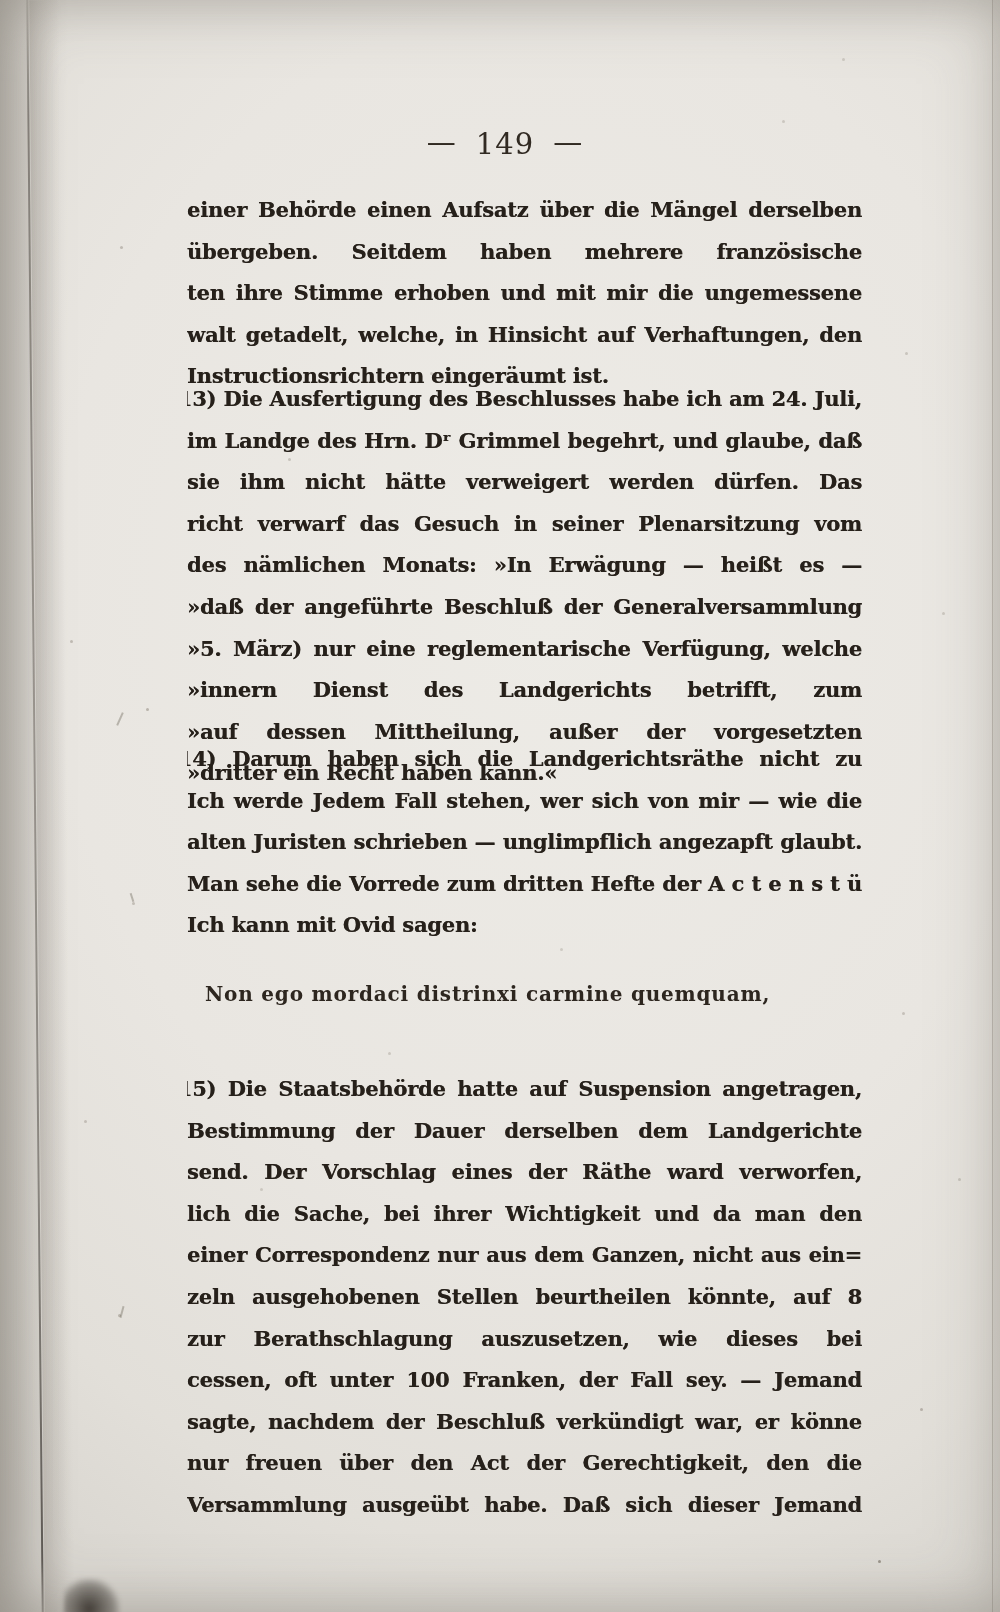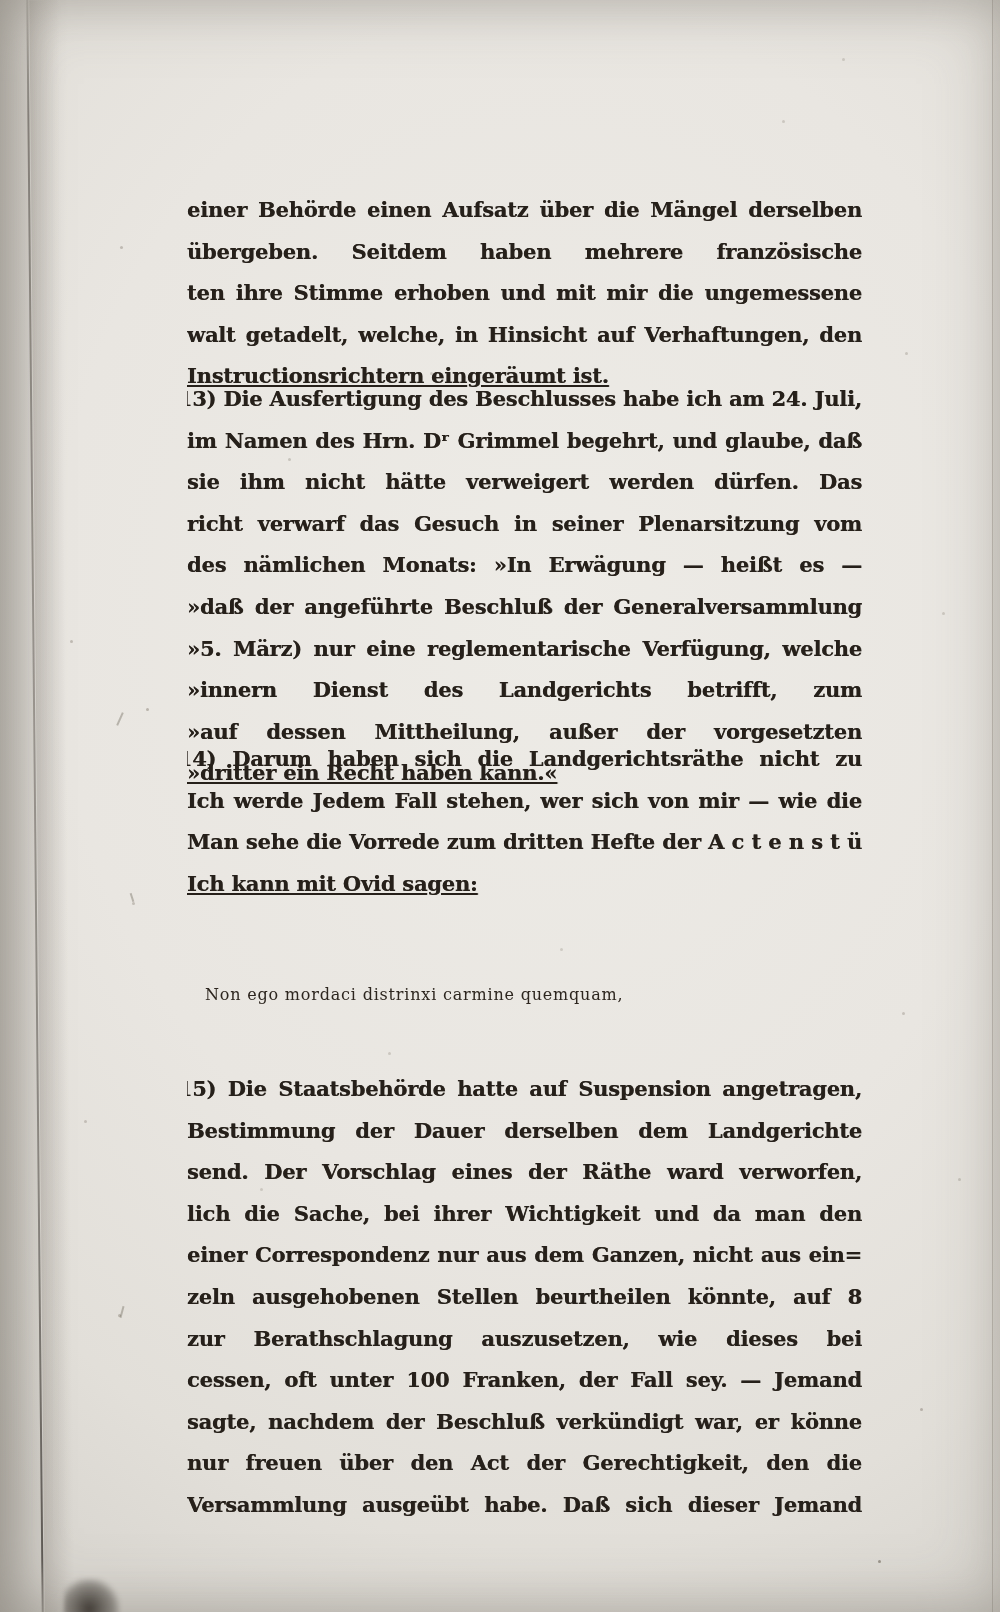--- a/index.html
+++ b/index.html
@@ -72,75 +72,79 @@
 
   
   .text{
     position:absolute;left:168px;top:0;width:694px;
     font-weight:700;font-size:21px;line-height:34.6px;
     color:#26201a;letter-spacing:-0.2px;
     text-shadow:0.3px 0 0 rgba(38,32,26,.75);
   }
   .para{position:absolute;width:100%;padding-left:19px;box-sizing:border-box;}
   .para .line{text-align:justify;text-align-last:justify;height:34.6px;overflow:hidden;margin-top:7px;}
-  .para .line.left{text-align:right;text-align-last:left;text-decoration:underline;}
+  .para .line.left{text-align:right;text-align-last:left;}
   .para .line.hang{text-indent:-19px;}
   .para.intro{top:186px;}
   .para.n13{top:375px;}
   .para.n14{top:735px;}
   .para.n15{top:1065px;}
 
   
   .verse{
     position:absolute;left:37px;top:976px;width:660px;
-    font-weight:400;font-size:16px;line-height:37px;
+    font-weight:700;font-size:20px;line-height:37px;
     color:#2d261f;letter-spacing:0.8px;text-shadow:none;
   }
   .verse .line{text-align:left;height:37px;}
   .verse .line:nth-child(2){padding-left:22px;}
 </style>
 </head>
 <body>
 
 <div class="page">
   <div class="left-dark"></div>
   <div class="crease-shadow"></div>
   <div class="crease-line"></div>
   <div class="right-strip"></div>
   <div class="corner-blob"></div>
   <div class="specks"></div>
   <div class="tick t1"></div>
   <div class="tick t2"></div>
   <div class="tick t3"></div>
   <div class="vignette"></div>
 
+  <header class="pagenum">
+    <span class="dash">—</span><span class="num">149</span><span class="dash">—</span>
+  </header>
 
   <main class="text">
     <section class="para intro">
         <div class="line">einer Behörde einen Aufsatz über die Mängel derselben</div>
         <div class="line">übergeben. Seitdem haben mehrere französische Rechtsgelehr=</div>
         <div class="line">ten ihre Stimme erhoben und mit mir die ungemessene Ge=</div>
         <div class="line">walt getadelt, welche, in Hinsicht auf Verhaftungen, den</div>
         <div class="line left">Instructionsrichtern eingeräumt ist.</div>
       </section>
     <section class="para n13">
         <div class="line hang">(13) Die Ausfertigung des Beschlusses habe ich am 24. Juli,</div>
-        <div class="line">im Namen des Hrn. Dʳ Grimmel begehrt, und glaube, daß</div>
+        <div class="line">im Landge des Hrn. Dʳ Grimmel begehrt, und glaube, daß</div>
         <div class="line">sie ihm nicht hätte verweigert werden dürfen. Das Landge=</div>
         <div class="line">richt verwarf das Gesuch in seiner Plenarsitzung vom 27sten</div>
         <div class="line">des nämlichen Monats: »In Erwägung — heißt es —</div>
         <div class="line">»daß der angeführte Beschluß der Generalversammlung (vom</div>
         <div class="line">»5. März) nur eine reglementarische Verfügung, welche den</div>
         <div class="line">»innern Dienst des Landgerichts betrifft, zum Gegenstand hat,</div>
         <div class="line">»auf dessen Mittheilung, außer der vorgesetzten Behörde, kein</div>
         <div class="line left">»dritter ein Recht haben kann.«</div>
       </section>
     <section class="para n14">
         <div class="line hang">(14) Darum haben sich die Landgerichtsräthe nicht zu beküm=</div>
         <div class="line">Ich werde Jedem Fall stehen, wer sich von mir — wie die</div>
+        <div class="line">alten Juristen schrieben — unglimpflich angezapft glaubt.</div>
         <div class="line">Man sehe die Vorrede zum dritten Hefte der A c t e n s t ü c k e.</div>
         <div class="line left">Ich kann mit Ovid sagen:</div>
       </section>
     <section class="verse">
         <div class="line left">Non ego mordaci distrinxi carmine quemquam,</div>
       </section>
     <section class="para n15">
         <div class="line hang">(15) Die Staatsbehörde hatte auf Suspension angetragen, die</div>
         <div class="line">Bestimmung der Dauer derselben dem Landgerichte überlas=</div>
         <div class="line">send. Der Vorschlag eines der Räthe ward verworfen, näm=</div>

